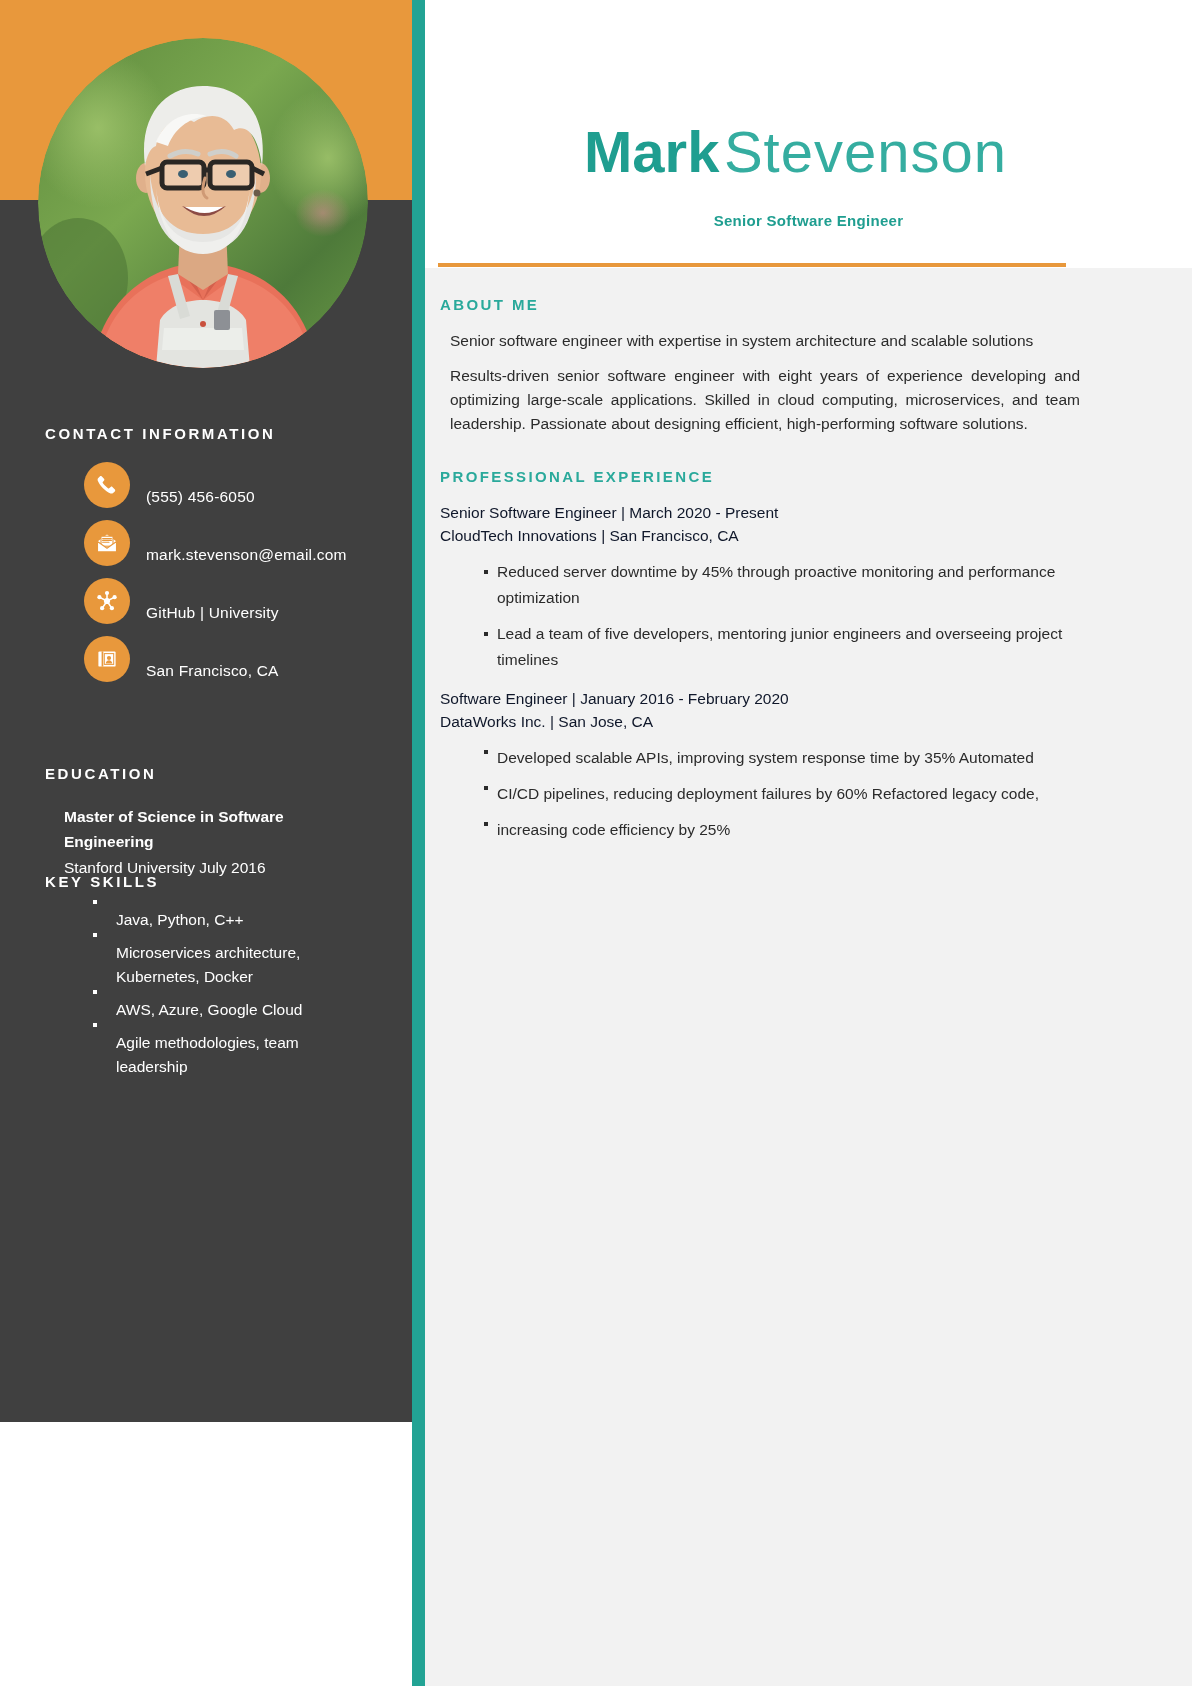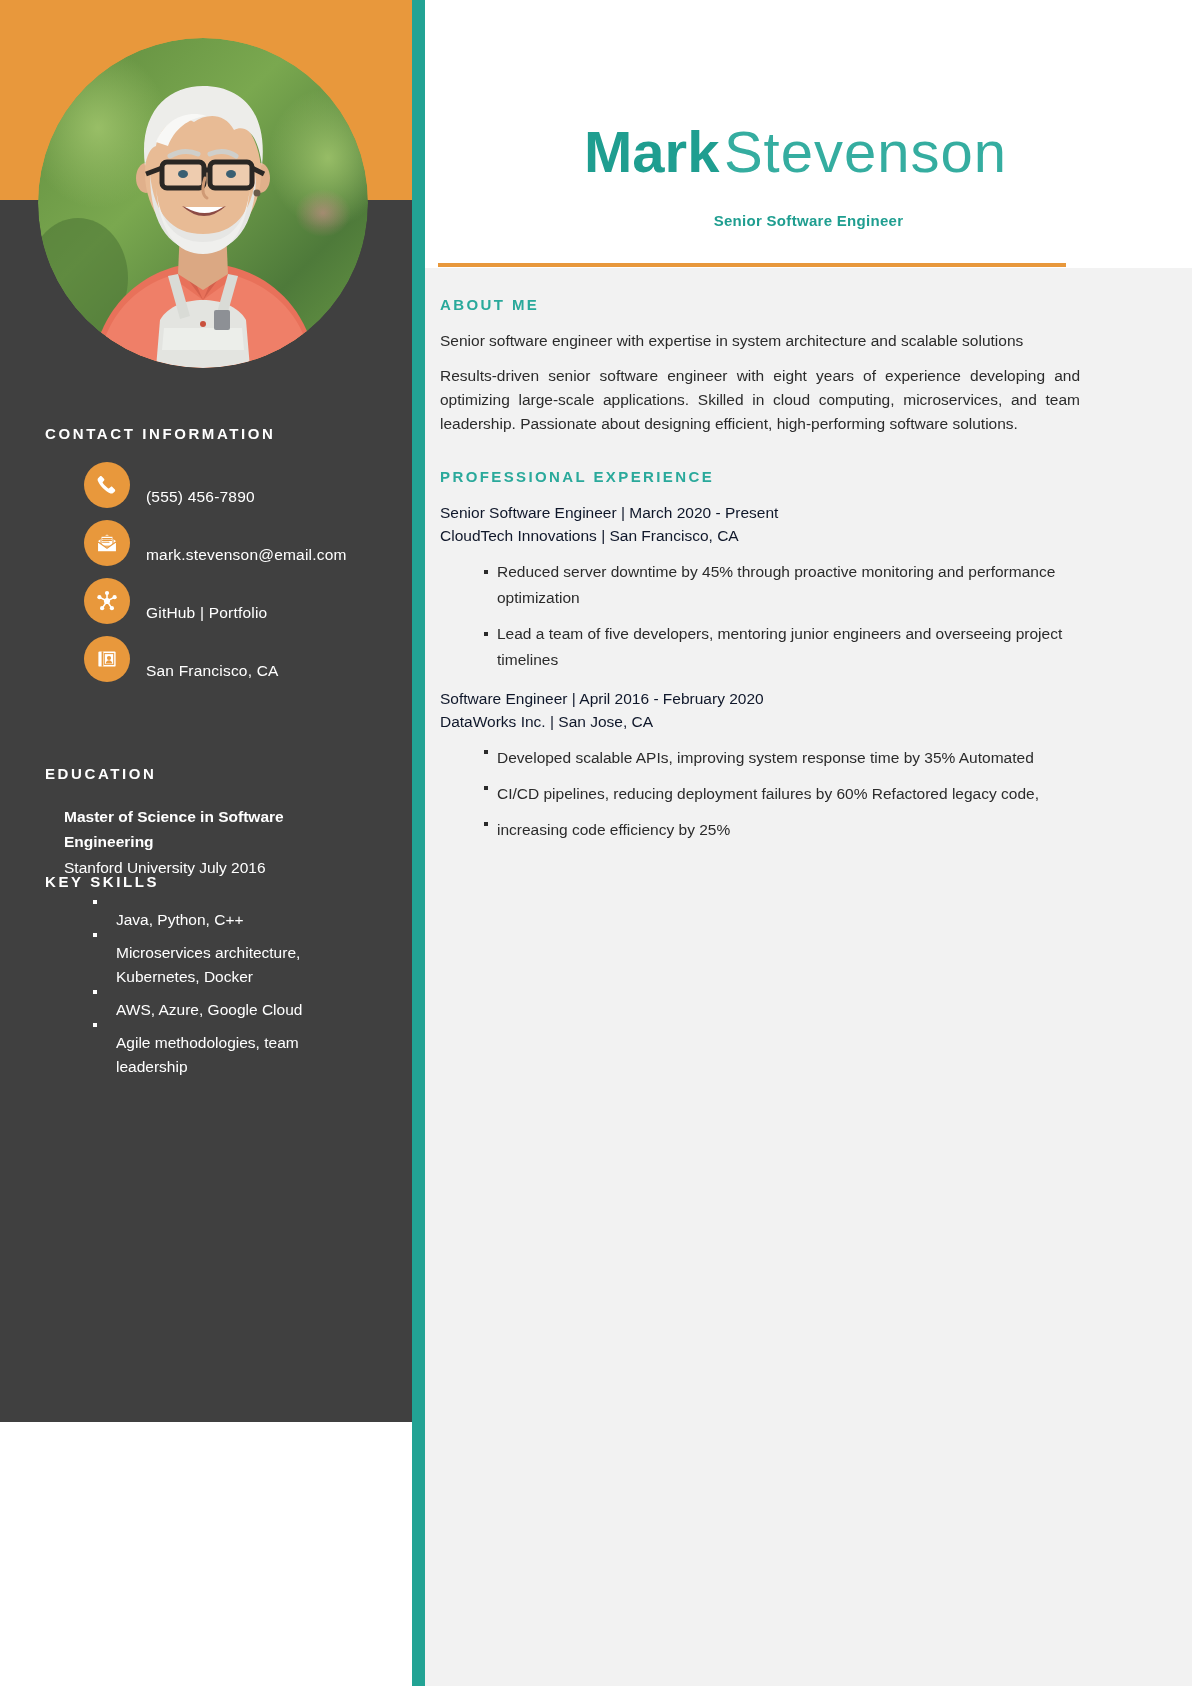--- a/index.html
+++ b/index.html
@@ -110,21 +110,21 @@
   }
 
   .content{
     position:absolute; left:440px; top:296px; width:640px;
   }
   .sec-heading{
     color:#2aa99b; font-size:15px; font-weight:bold; letter-spacing:2.4px;
     margin-bottom:16px;
   }
   .para{
-    color:#2b2b2b; font-size:15.5px; line-height:24px; margin-bottom:11px;
+    color:#2b2b2b; font-size:15.5px; line-height:24px; margin-bottom:11px;margin-left:10px;
   }
   .para.justify{ text-align:justify; }
 
   .sec-exp{ margin-top:32px; }
   .job-head{
     color:#0f172a; font-size:15.5px; line-height:23px;
   }
   .exp-bullets{ margin-top:12px; margin-bottom:14px; padding-left:22px; }
   .exp-item{
     position:relative; color:#2b2b2b; font-size:15.5px; line-height:26px;
@@ -223,21 +223,21 @@
     <div class="side-heading">CONTACT INFORMATION</div>
   </div>
 
   <div class="contact-list">
     <div class="contact-row">
       <span class="contact-icon">
         <svg width="24" height="24" viewBox="0 0 24 24" fill="#ffffff">
           <path d="M6.6 3.3c-.5-.5-1.3-.4-1.8.1L3.3 5.1c-.7.7-.9 1.7-.5 2.6 1.2 2.8 3 5.3 5.2 7.5 2.2 2.2 4.7 4 7.5 5.2.9.4 1.9.2 2.6-.5l1.7-1.5c.5-.5.6-1.3.1-1.8l-2.5-2.6c-.5-.5-1.2-.5-1.7-.1l-1.6 1.3c-.3.3-.8.3-1.1 0-1-.7-1.9-1.5-2.8-2.4-.9-.9-1.7-1.8-2.4-2.8-.3-.3-.3-.8 0-1.1L9.1 7.4c.4-.5.4-1.2-.1-1.7L6.6 3.3z"></path>
         </svg>
       </span>
-      <span class="contact-text">(555) 456-7890</span>
+      <span class="contact-text">(555) 456-6050</span>
     </div>
 
     <div class="contact-row">
       <span class="contact-icon">
         <svg width="24" height="24" viewBox="0 0 24 24">
           <path d="M2.5 10.5 12 3.5l9.5 7v10.2h-19z" fill="#ffffff"></path>
           <rect x="6" y="5.2" width="12" height="10" fill="#ffffff" stroke="#e8983c" stroke-width="1.1"></rect>
           <path d="M7.6 7.6h8.8M7.6 9.4h8.8M7.6 11.2h6.4" stroke="#e8983c" stroke-width="1.1" stroke-linecap="round"></path>
           <path d="M2.5 10.5 12 17.2l9.5-6.7v10.2h-19z" fill="#ffffff" stroke="#e8983c" stroke-width="1.1" stroke-linejoin="round"></path>
         </svg>
@@ -250,21 +250,21 @@
         <svg width="24" height="24" viewBox="0 0 24 24" fill="#ffffff" stroke="#ffffff" stroke-width="1.6">
           <path d="M12 12 12 4.6M12 12 5.2 8.6M12 12 18.8 8.6M12 12 7.8 18.4M12 12 16.2 18.4"></path>
           <circle cx="12" cy="12" r="3.1" stroke="none"></circle>
           <circle cx="12" cy="4" r="2.1" stroke="none"></circle>
           <circle cx="4.4" cy="8.2" r="2.1" stroke="none"></circle>
           <circle cx="19.6" cy="8.2" r="2.1" stroke="none"></circle>
           <circle cx="7.1" cy="19.2" r="2.1" stroke="none"></circle>
           <circle cx="16.9" cy="19.2" r="2.1" stroke="none"></circle>
         </svg>
       </span>
-      <span class="contact-text">GitHub | Portfolio</span>
+      <span class="contact-text">GitHub | University</span>
     </div>
 
     <div class="contact-row">
       <span class="contact-icon">
         <svg width="24" height="24" viewBox="0 0 24 24">
           <rect x="3.4" y="4.4" width="17.2" height="15.2" rx="1.2" fill="#ffffff"></rect>
           <rect x="6.6" y="4.4" width="1.7" height="15.2" fill="#e8983c"></rect>
           <rect x="9.3" y="6.6" width="9.4" height="10.8" fill="#ffffff" stroke="#e8983c" stroke-width="1"></rect>
           <circle cx="14" cy="11" r="2.1" fill="#e8983c"></circle>
           <path d="M10.7 16.4c.5-2.1 1.8-3.1 3.3-3.1s2.8 1 3.3 3.1z" fill="#e8983c"></path>
@@ -335,21 +335,21 @@
           <span>Reduced server downtime by 45% through proactive monitoring and performance optimization</span>
         </div>
         <div class="exp-item">
           <span class="bullet"></span>
           <span>Lead a team of five developers, mentoring junior engineers and overseeing project timelines</span>
         </div>
       </div>
     </div>
 
     <div>
-      <div class="job-head">Software Engineer | April 2016 - February 2020</div>
+      <div class="job-head">Software Engineer | January 2016 - February 2020</div>
       <div class="job-head">DataWorks Inc. | San Jose, CA</div>
       <div class="exp-bullets">
         <div class="exp-item tight">
           <span class="bullet"></span>
           <span>Developed scalable APIs, improving system response time by 35% Automated</span>
         </div>
         <div class="exp-item tight">
           <span class="bullet"></span>
           <span>CI/CD pipelines, reducing deployment failures by 60% Refactored  legacy  code,</span>
         </div>

